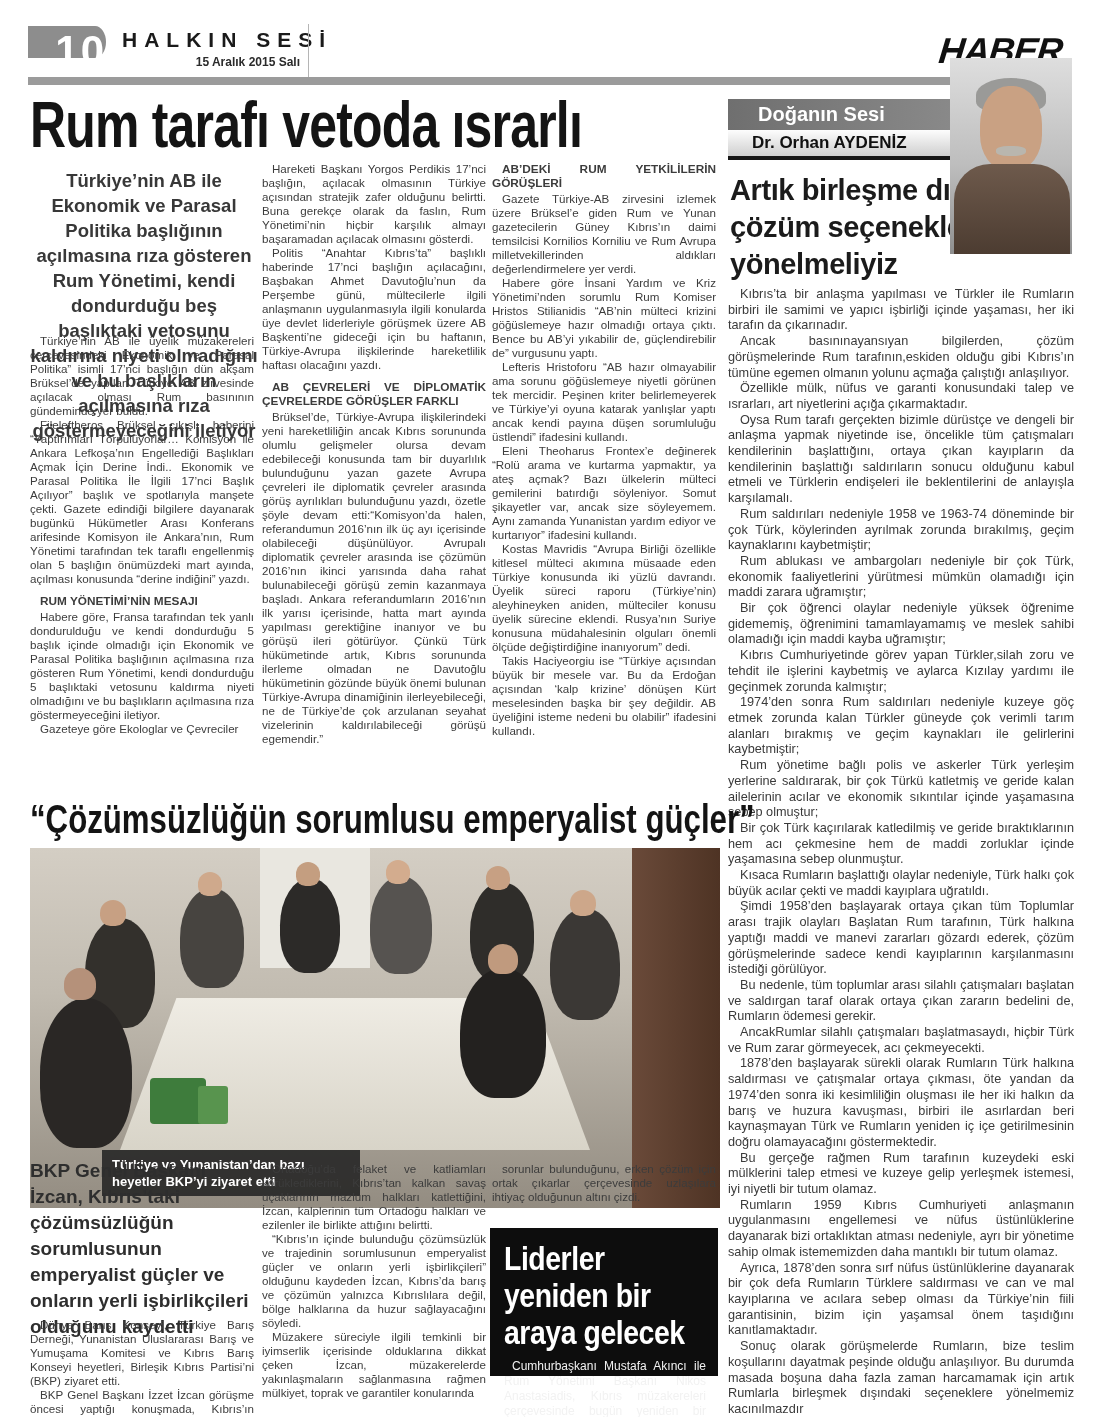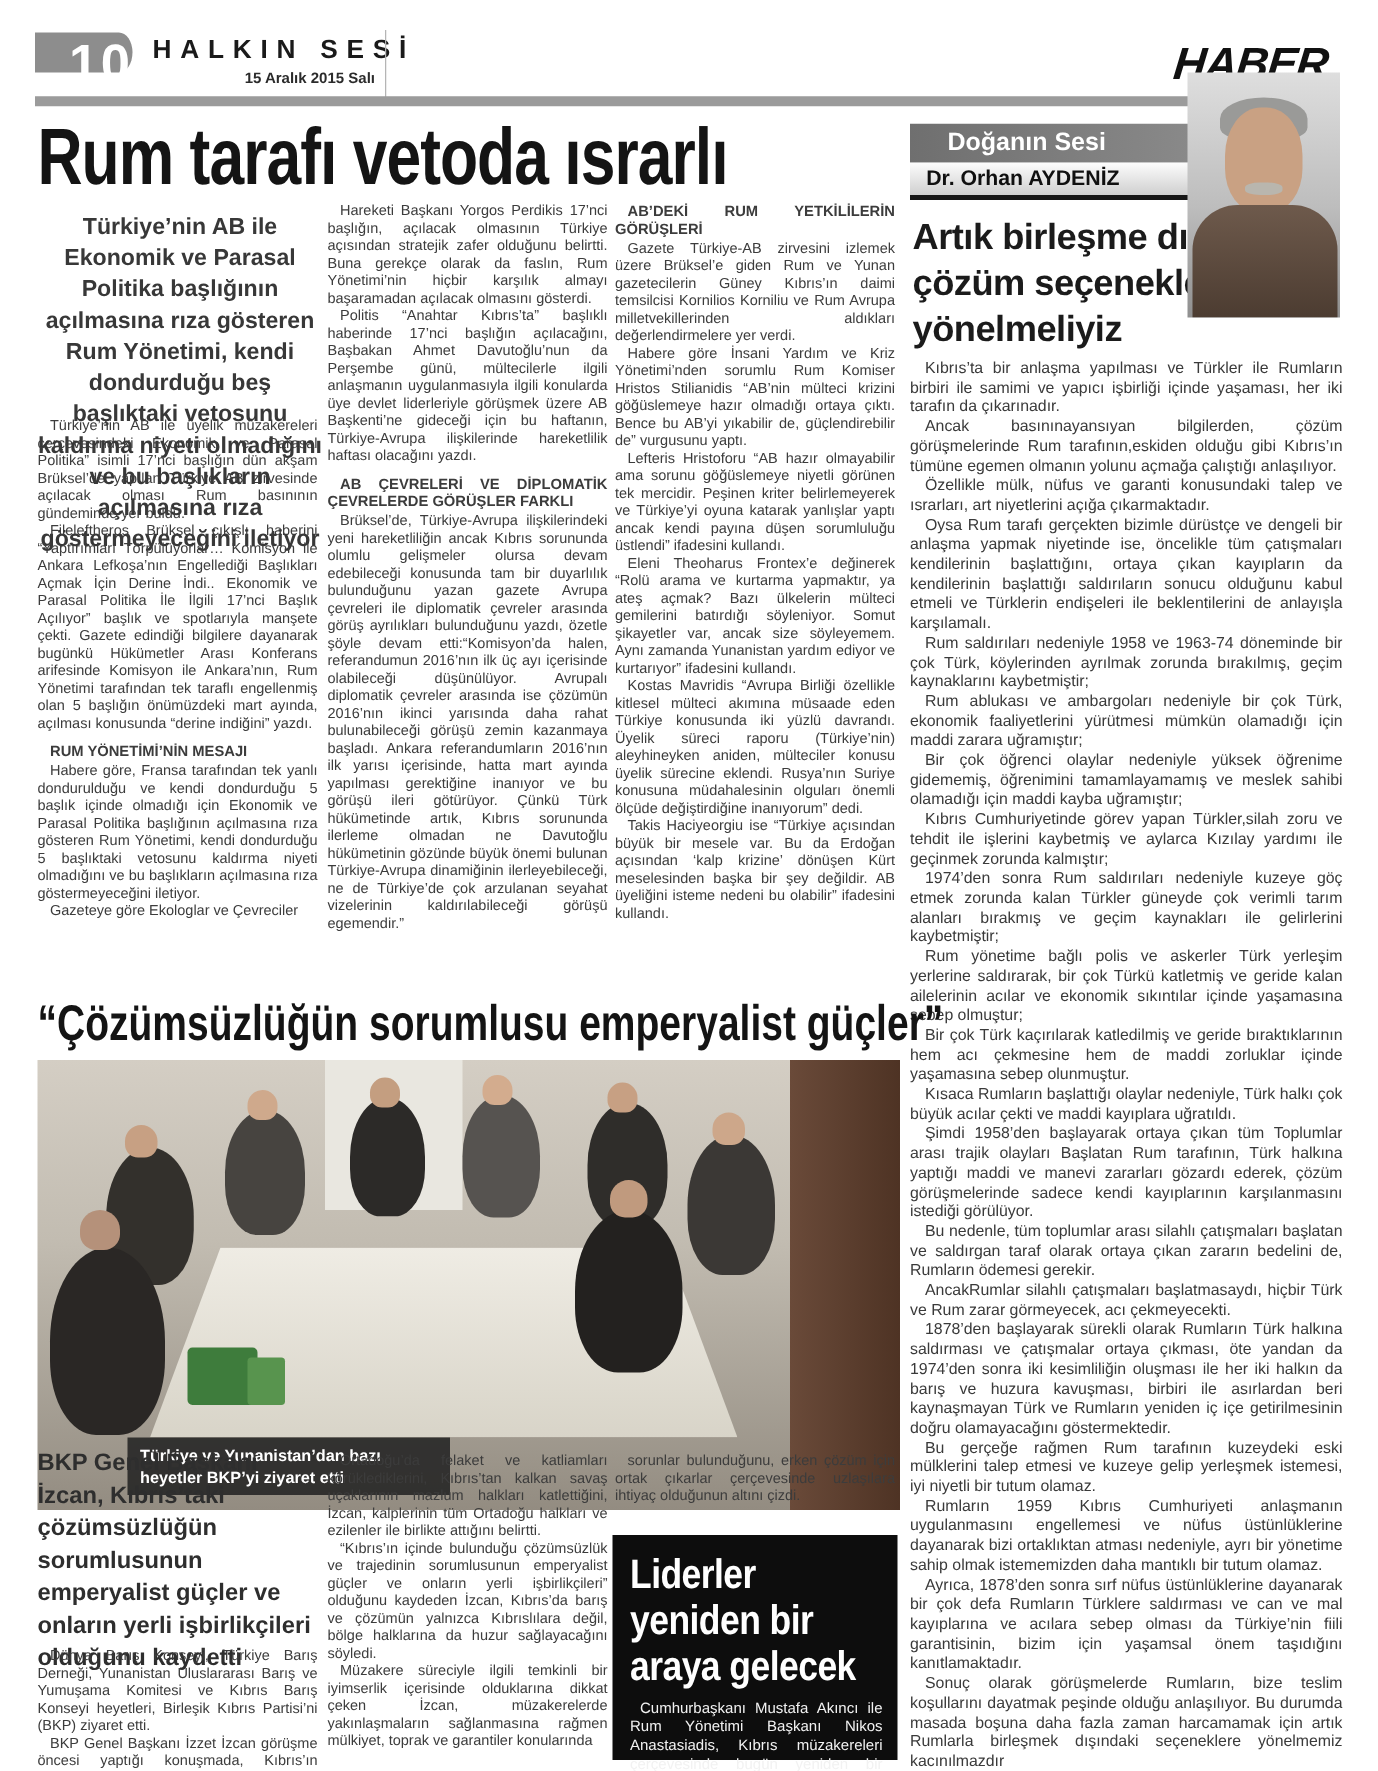--- a/index.html
+++ b/index.html
@@ -24,21 +24,21 @@
   .col p{margin:0;font-size:11.6px;line-height:14px;text-align:justify;text-indent:10px;color:#3c3c3c;}
   .subhead{margin:8px 0 2px 0 !important;font-weight:bold;text-align:center;font-size:11.8px !important;color:#222;}
   #col1{left:30px;top:334px;}
   #col2{left:262px;top:162px;}
   #col3{left:492px;top:162px;}
   
   .kicker-bar{left:728px;top:99px;width:228px;height:31px;background:linear-gradient(90deg,#6f6f6f,#8d8d8d);
     border-radius:0 14px 0 0;color:#fff;font-size:20px;font-weight:bold;line-height:31px;padding-left:30px;}
   .author-strip{left:728px;top:130px;width:228px;height:8px;background:#161616;top:152px;}
   .author-bar{left:728px;top:130px;width:250px;height:26px;background:linear-gradient(180deg,#fdfdfd,#cfcfcf);
-    clip-path:polygon(0 0,92% 0,100% 100%,0 100%);color:#101010;font-size:17px;font-weight:bold;line-height:26px;padding-left:13px;}
+    clip-path:polygon(0 0,92% 0,100% 100%,0 100%);color:#101010;font-size:17px;font-weight:bold;line-height:26px;padding-left:24px;}
   .author-photo{left:950px;top:58px;width:122px;height:196px;background:linear-gradient(180deg,#dedede 0%,#bdbdbd 55%,#8f8f8f 100%);overflow:hidden;z-index:3;}
   .ap-head{position:absolute;left:30px;top:28px;width:62px;height:84px;background:#c9a183;border-radius:46% 46% 42% 42%;}
   .ap-hair{position:absolute;left:26px;top:20px;width:70px;height:34px;background:#9a9a98;border-radius:50% 50% 30% 30%;}
   .ap-must{position:absolute;left:46px;top:88px;width:30px;height:10px;background:#b9b6ae;border-radius:40%;}
   .ap-body{position:absolute;left:4px;top:106px;width:116px;height:90px;background:linear-gradient(180deg,#6e5a4c,#4c3c31);border-radius:36px 36px 0 0;}
   .op-title{left:730px;top:172px;width:345px;font-size:29px;line-height:37px;font-weight:800;color:#1b1b1b;letter-spacing:-0.4px;}
   .op-body{left:728px;top:287px;width:346px;height:1126px;overflow:hidden;}
   .op-body p{margin:0;font-size:12.7px;line-height:15.7px;text-align:justify;text-indent:12px;color:#3a3a3a;}
   
   .photo{left:30px;top:848px;width:690px;height:360px;background:linear-gradient(180deg,#d4cec4 0%,#c2bcb1 40%,#938c81 100%);overflow:hidden;}
@@ -52,21 +52,21 @@
   .caption{position:absolute;left:72px;bottom:12px;width:238px;background:rgba(35,35,35,0.88);color:#fff;
     font-size:13px;font-weight:bold;line-height:17px;padding:6px 10px;}
   
   .intro-bold{left:30px;top:1158px;width:232px;font-size:19px;line-height:26px;font-weight:bold;color:#2e2e2e;}
   #bcol1{left:30px;top:1318px;}
   #bcol2{left:262px;top:1162px;}
   #bcol3{left:492px;top:1162px;}
   .bcol{width:224px;}
   .bcol p{margin:0;font-size:11.6px;line-height:14px;text-align:justify;text-indent:10px;color:#3c3c3c;}
   
-  .blackbox{left:490px;top:1228px;width:228px;height:180px;background:#0d0d0d;color:#fff;padding:12px 12px 10px 14px;box-sizing:border-box;}
+  .blackbox{left:490px;top:1228px;width:228px;height:148px;background:#0d0d0d;color:#fff;padding:12px 12px 10px 14px;box-sizing:border-box;}
   .bb-title{font-size:33px;line-height:37px;font-weight:800;color:#fff;letter-spacing:-0.5px;margin-bottom:8px;}
   .bb-body p{margin:0;font-size:12px;line-height:15px;text-align:justify;text-indent:8px;color:#f2f2f2;}
 </style>
 </head>
 <body>
 
 <div class="abs pagenum">10</div>
 <div class="abs masthead">HALKIN SESİ</div>
 <div class="abs dateline">15 Aralık 2015 Salı</div>
 <div class="abs vline"></div>

